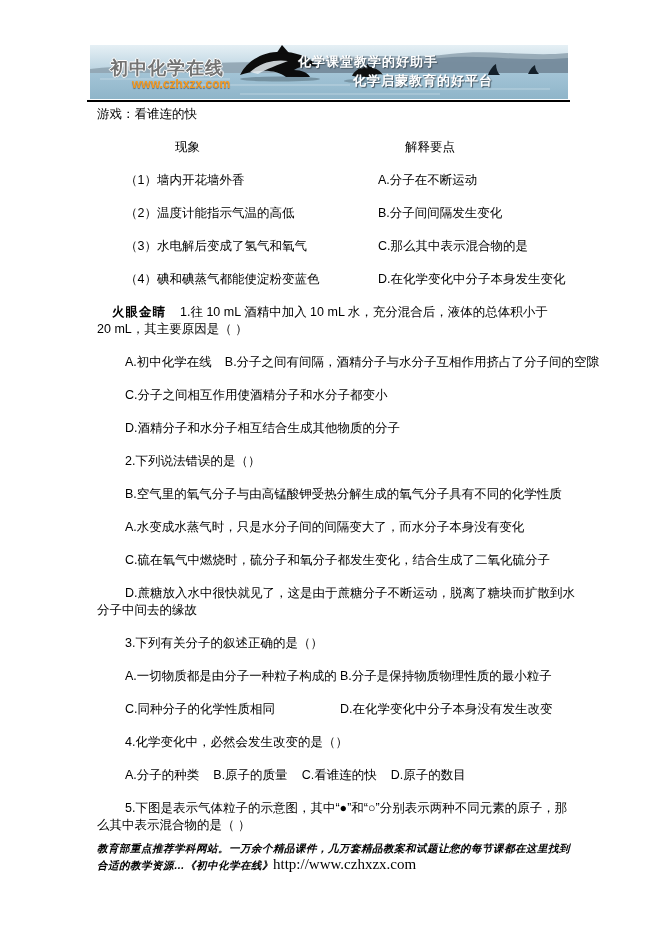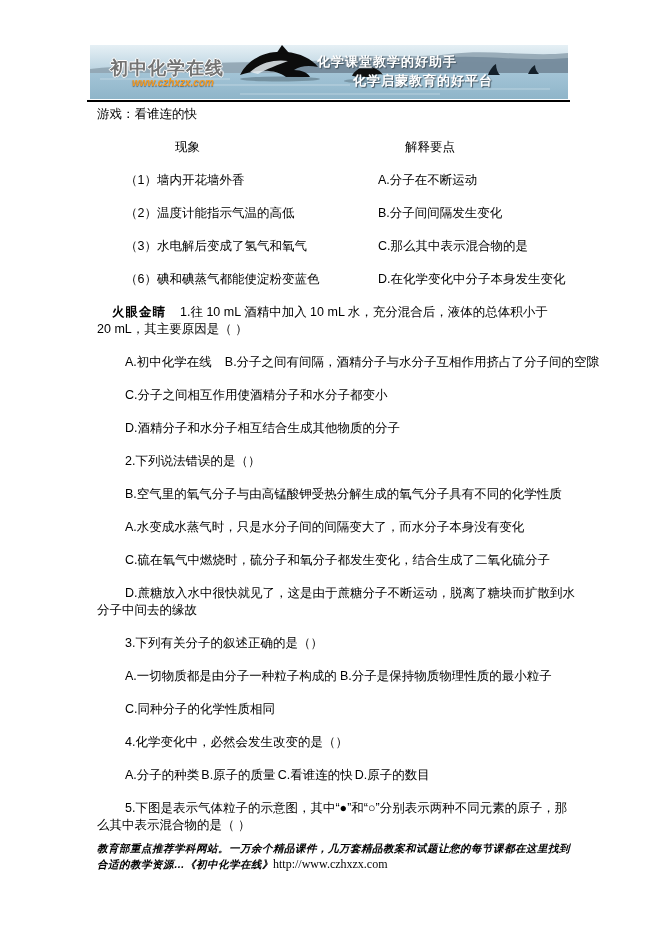--- a/index.html
+++ b/index.html
@@ -17,28 +17,28 @@
   .banner { position: relative; margin-left: 3px; width: 478px; height: 54px; overflow: hidden; }
   .banner svg { position: absolute; inset: 0; width: 100%; height: 100%; }
   .site-name {
     position: absolute; left: 20px; top: 11px;
     font-size: 18px; font-weight: bold; letter-spacing: 1px;
     color: #737373;
     text-shadow: 1px 0 0 #fff, -1px 0 0 #fff, 0 1px 0 #fff, 0 -1px 0 #fff, 1px 1px 2px #9db5c2;
   }
   .site-url {
     position: absolute; left: 42px; top: 32px;
-    font-size: 10px; font-weight: bold; font-style: italic;
+    font-size: 12px; font-weight: bold; 
     color: #f49a23; text-shadow: 0 1px 1px #5a707d;
   }
   .slogan-top, .slogan-bottom {
     position: absolute; font-size: 13px; font-weight: bold;
     color: #ffffff; text-shadow: 1px 1px 1px #44545f; letter-spacing: 1px;
   }
-  .slogan-top { left: 227px; top: 8px; }
+  .slogan-top { left: 208px; top: 8px; }
   .slogan-bottom { left: 263px; top: 27px; }
 
   
   .content { margin-left: 97px; width: 478px; padding-top: 4px; font-size: 12.5px; }
   .line { margin: 0 0 16px 0; line-height: 17px; }
 
   .match-headers { display: flex; }
   .mh-left  { width: 253px; padding-left: 78px; box-sizing: border-box; }
   .mh-right { padding-left: 55px; }
 
@@ -48,32 +48,32 @@
 
   .stem { text-indent: 28px; }
   .q1stem { text-indent: 15px; width: 468px; }
   .section-label { font-weight: bold; margin-right: 14px; letter-spacing: 1px; }
 
   .opt-line { text-indent: 28px; white-space: nowrap; }
   .opt-wrap { text-indent: 28px; }              
   .row-opts { display: flex; padding-left: 28px; gap: 13px; white-space: nowrap; }
   .q3row { display: flex; padding-left: 28px; white-space: nowrap; }
   .q3row .c1 { width: 215px; flex: none; }
-  .q4row { display: flex; padding-left: 28px; gap: 2px; white-space: nowrap; }
+  .q4row { display: flex; padding-left: 28px; gap: 14px; white-space: nowrap; }
   .q3-extra { margin-top: 12px; }
   .q5stem { margin-bottom: 0; }
 
   
   .footer {
     margin: 6px 0 0 97px; width: 478px;
     font-style: italic; font-weight: bold; font-size: 10.5px;
     line-height: 16px; letter-spacing: 0.5px;
   }
   .footer-url {
-    font-style: normal; font-weight: normal; font-size: 12px;
+    font-style: normal; font-weight: normal; font-size: 15px;
     font-family: "Liberation Serif", serif; letter-spacing: 0;
   }
 </style>
 </head>
 <body>
 
 <div class="page">
 
   <div class="banner-wrap">
     <div class="banner">
@@ -134,21 +134,21 @@
     </div>
     <div class="line match-row">
       <span class="mr-left">（2）温度计能指示气温的高低</span>
       <span class="mr-right">B.分子间间隔发生变化</span>
     </div>
     <div class="line match-row">
       <span class="mr-left">（3）水电解后变成了氢气和氧气</span>
       <span class="mr-right">C.那么其中表示混合物的是</span>
     </div>
     <div class="line match-row">
-      <span class="mr-left">（6）碘和碘蒸气都能使淀粉变蓝色</span>
+      <span class="mr-left">（4）碘和碘蒸气都能使淀粉变蓝色</span>
       <span class="mr-right">D.在化学变化中分子本身发生变化</span>
     </div>
 
     <p class="line q1stem"><b class="section-label">火眼金睛</b><span>1.往 10 mL 酒精中加入 10 mL 水，充分混合后，液体的总体积小于 20 mL，其主要原因是（ ）</span></p>
 
     <div class="line row-opts">
       <span>A.初中化学在线</span>
       <span>B.分子之间有间隔，酒精分子与水分子互相作用挤占了分子间的空隙</span>
     </div>
     <p class="line opt-line">C.分子之间相互作用使酒精分子和水分子都变小</p>
@@ -160,20 +160,21 @@
     <p class="line opt-line">C.硫在氧气中燃烧时，硫分子和氧分子都发生变化，结合生成了二氧化硫分子</p>
     <p class="line opt-wrap">D.蔗糖放入水中很快就见了，这是由于蔗糖分子不断运动，脱离了糖块而扩散到水分子中间去的缘故</p>
 
     <p class="line stem q3-extra">3.下列有关分子的叙述正确的是（）</p>
     <div class="line q3row">
       <span class="c1">A.一切物质都是由分子一种粒子构成的</span>
       <span>B.分子是保持物质物理性质的最小粒子</span>
     </div>
     <div class="line q3row">
       <span class="c1">C.同种分子的化学性质相同</span>
+      <span>D.在化学变化中分子本身没有发生改变</span>
     </div>
 
     <p class="line stem">4.化学变化中，必然会发生改变的是（）</p>
     <div class="line q4row">
       <span>A.分子的种类</span>
       <span>B.原子的质量</span>
       <span>C.看谁连的快</span>
       <span>D.原子的数目</span>
     </div>
 

